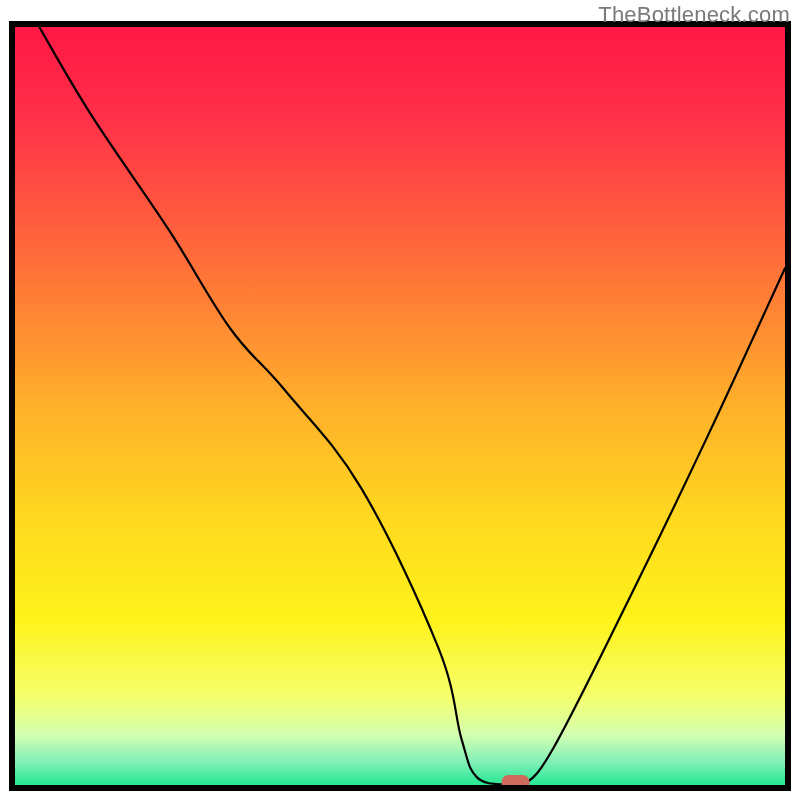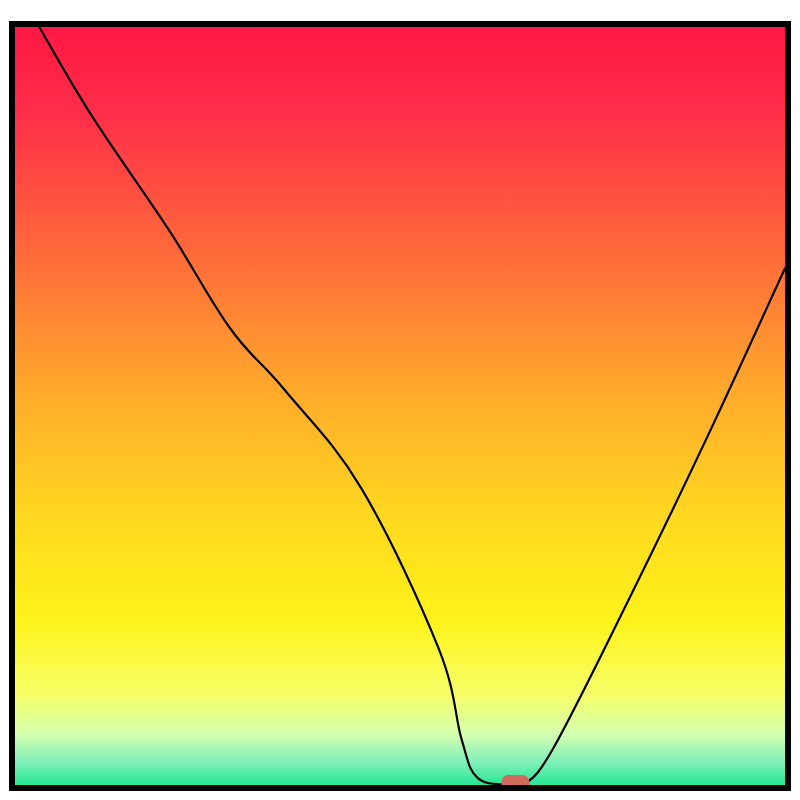--- a/index.html
+++ b/index.html
@@ -26,20 +26,21 @@
     z-index: 10;
   }
   svg {
     display: block;
   }
 </style>
 </head>
 <body>
 
 <div class="container">
+  <div class="watermark">TheBottleneck.com</div>
 
   <svg id="chart-svg" width="800" height="800" viewBox="0 0 800 800">
     <defs>
       <linearGradient id="bg-grad" x1="0" y1="0" x2="0" y2="1">
           <stop offset="0%" stop-color="#ff1744"></stop>
           <stop offset="12%" stop-color="#ff2f49"></stop>
           <stop offset="30%" stop-color="#ff6a3a"></stop>
           <stop offset="50%" stop-color="#ffb02a"></stop>
           <stop offset="65%" stop-color="#ffd91f"></stop>
           <stop offset="78%" stop-color="#fff31a"></stop>

